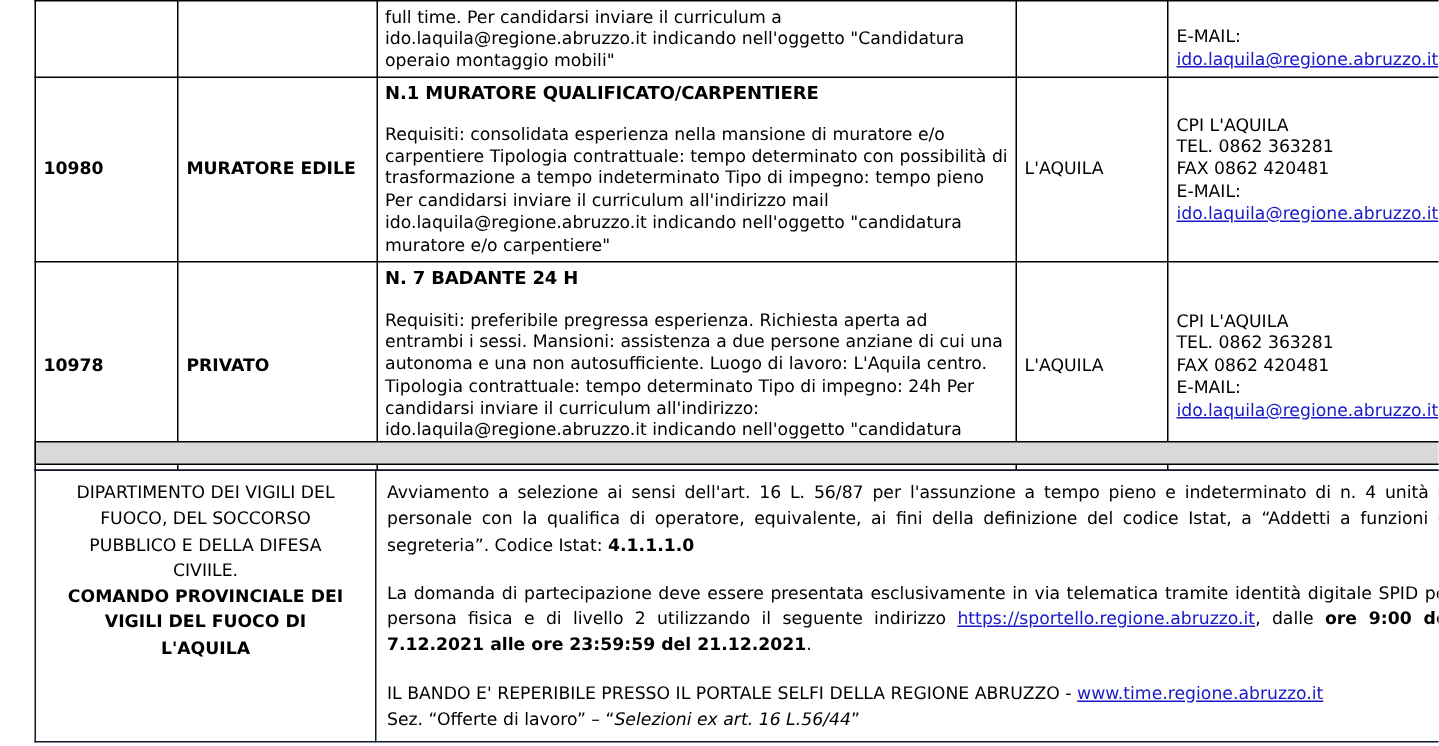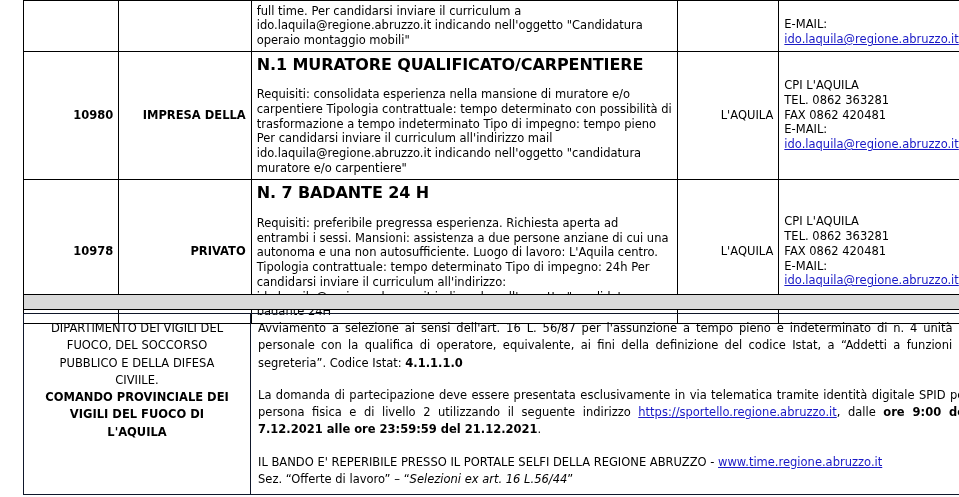--- a/index.html
+++ b/index.html
@@ -39,33 +39,33 @@
     line-height: 1.28;
   }
 
   .col-id    { width: 95px; }
   .col-emp   { width: 132px; }
   .col-desc  { width: 425px; }
   .col-place { width: 101px; }
   .col-cont  { width: 196px; }
 
   td.c-id, td.c-emp, td.c-place {
-    text-align: right;
+    text-align: left;
   }
   td.c-id, td.c-emp {
     font-weight: bold;
     font-size: 12px;
   }
   td.c-place { font-size: 11.5px; }
   td.c-desc  { vertical-align: top; text-align: left; }
   td.c-cont  { vertical-align: middle; }
 
   .job-title {
     font-weight: bold;
-    font-size: 16px;
+    font-size: 12px;
     margin: 0 0 12px 0;
     letter-spacing: -0.1px;
   }
   .job-body {
     margin: 0;
     text-align: left;
   }
   .cont-line { display: block; }
 
   a.link {
@@ -148,21 +148,21 @@
         </td>
         <td class="c-place"></td>
         <td class="c-cont">
           <span class="cont-line">E-MAIL:</span>
           <a class="link cont-line" href="#">ido.laquila@regione.abruzzo.it</a>
         </td>
       </tr>
 
       <tr>
         <td class="c-id">10980</td>
-        <td class="c-emp">IMPRESA DELLA</td>
+        <td class="c-emp">MURATORE EDILE</td>
         <td class="c-desc">
           <div class="job-title">N.1 MURATORE QUALIFICATO/CARPENTIERE</div>
           <p class="job-body">Requisiti: consolidata esperienza nella mansione di muratore e/o carpentiere Tipologia contrattuale: tempo determinato con possibilità di trasformazione a tempo indeterminato Tipo di impegno: tempo pieno Per candidarsi inviare il curriculum all'indirizzo mail ido.laquila@regione.abruzzo.it indicando nell'oggetto "candidatura muratore e/o carpentiere"</p>
         </td>
         <td class="c-place">L'AQUILA</td>
         <td class="c-cont">
           <span class="cont-line">CPI L'AQUILA</span>
           <span class="cont-line">TEL. 0862 363281</span>
           <span class="cont-line">FAX 0862 420481</span>
           <span class="cont-line">E-MAIL:</span>

